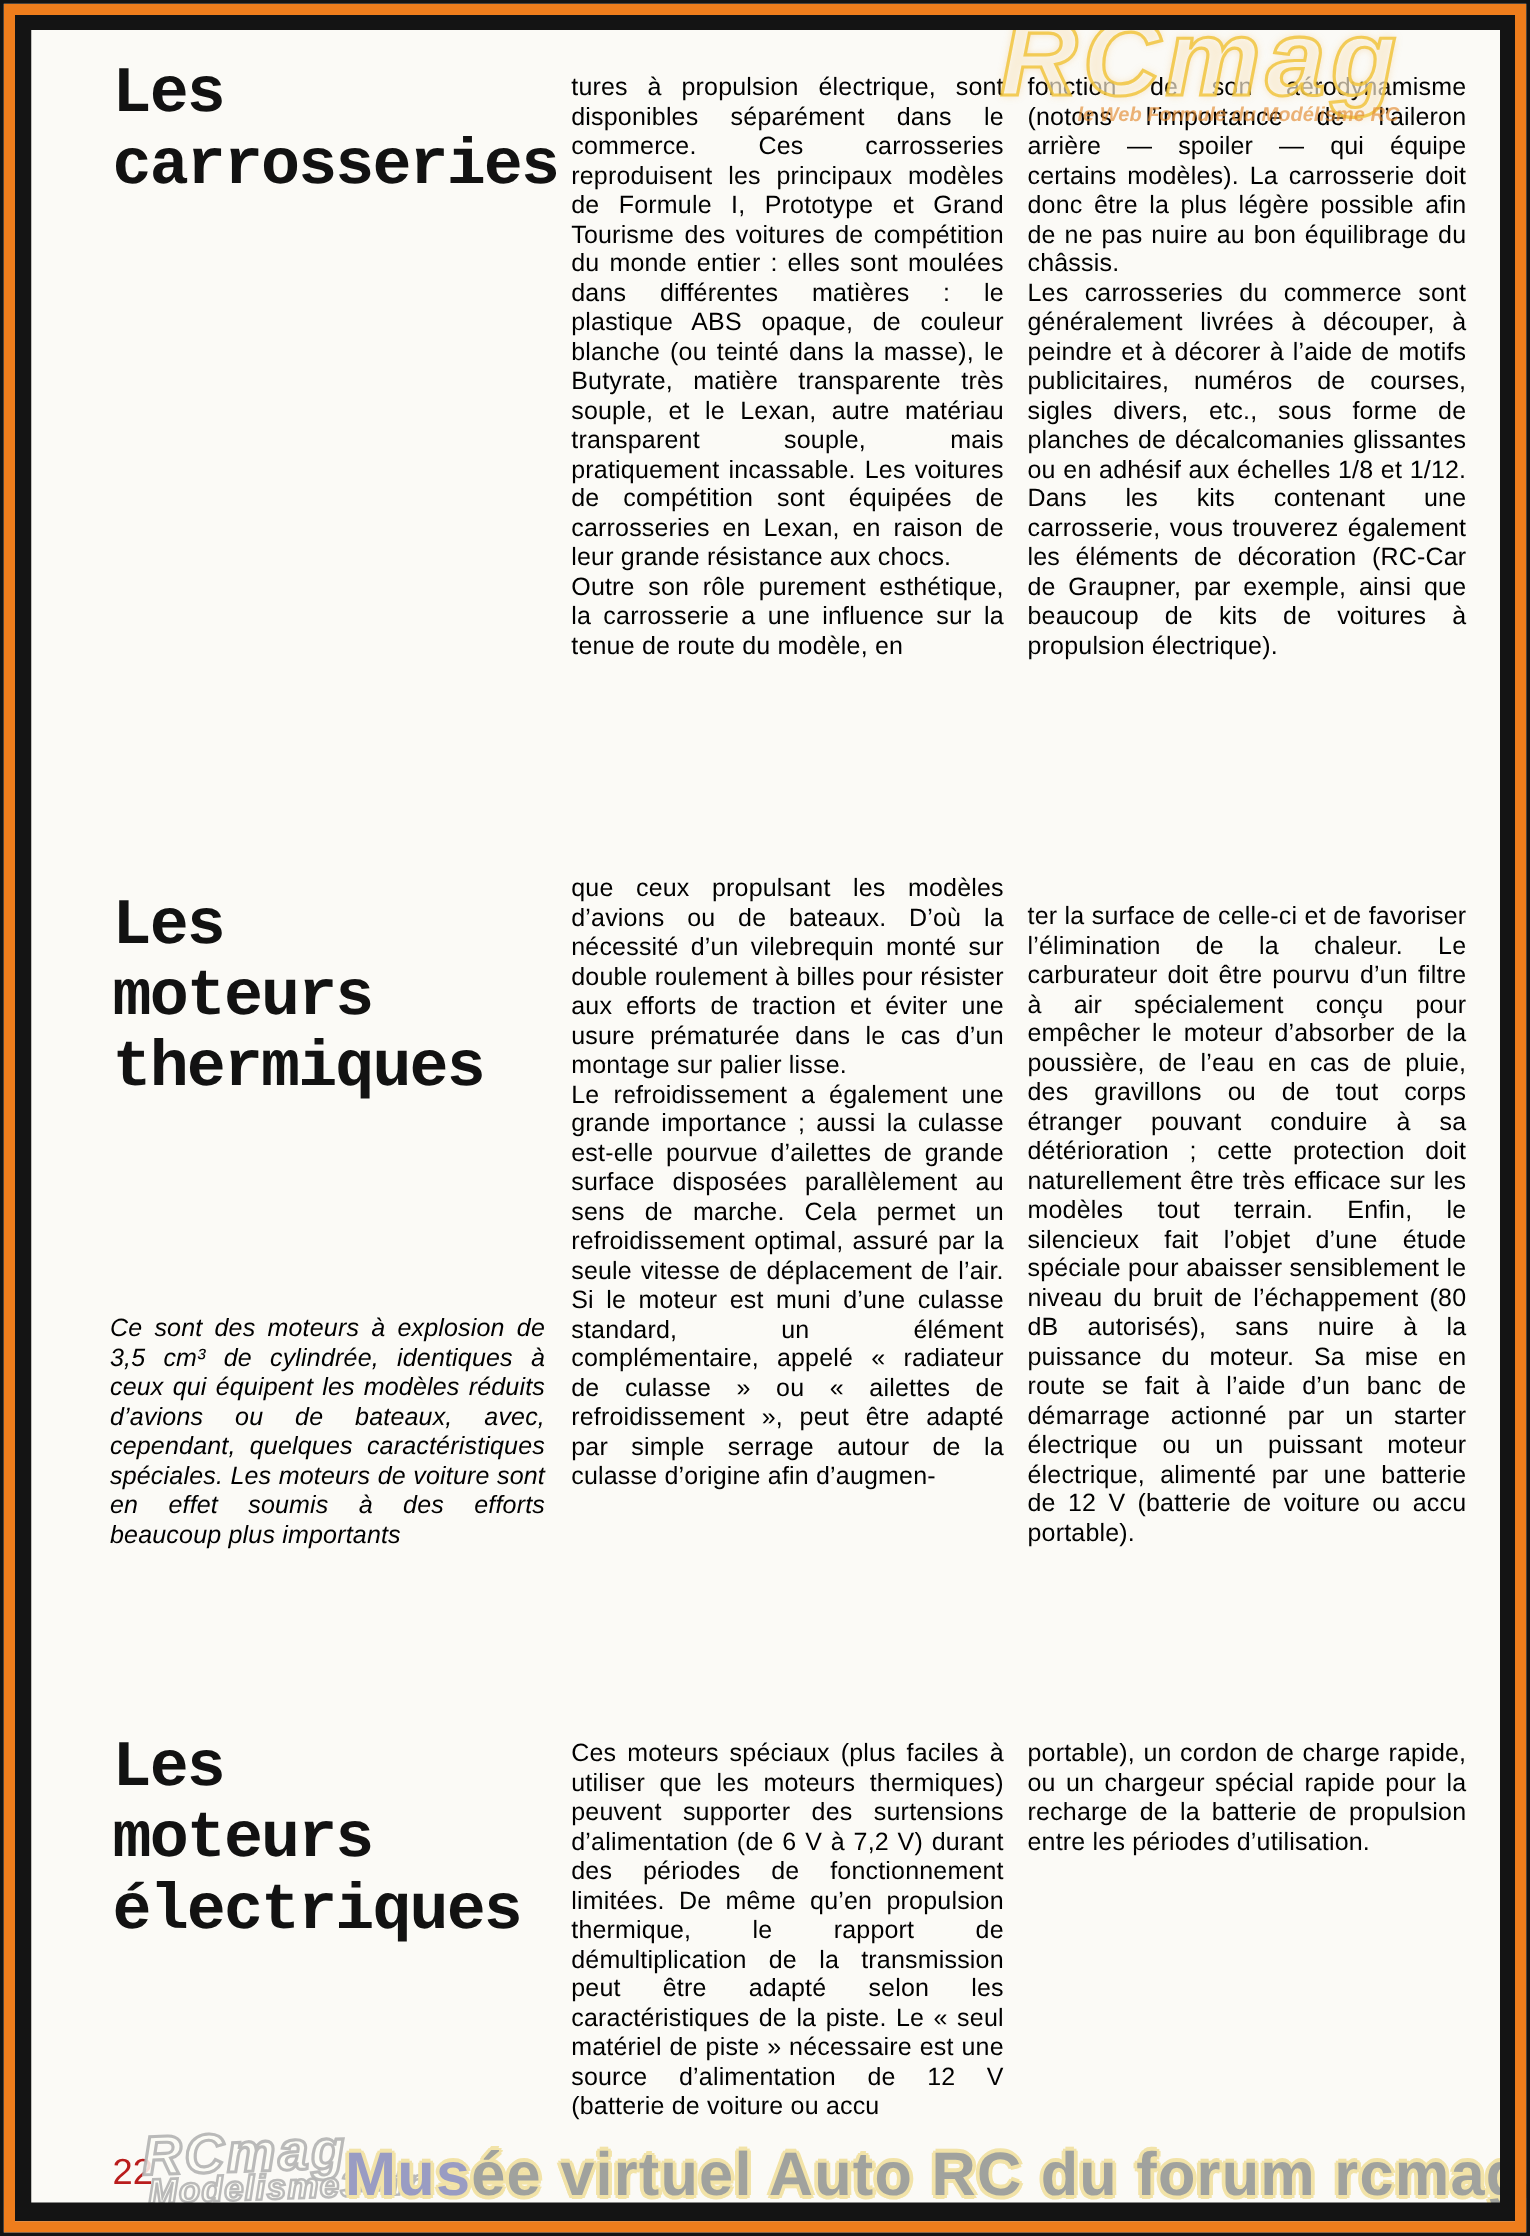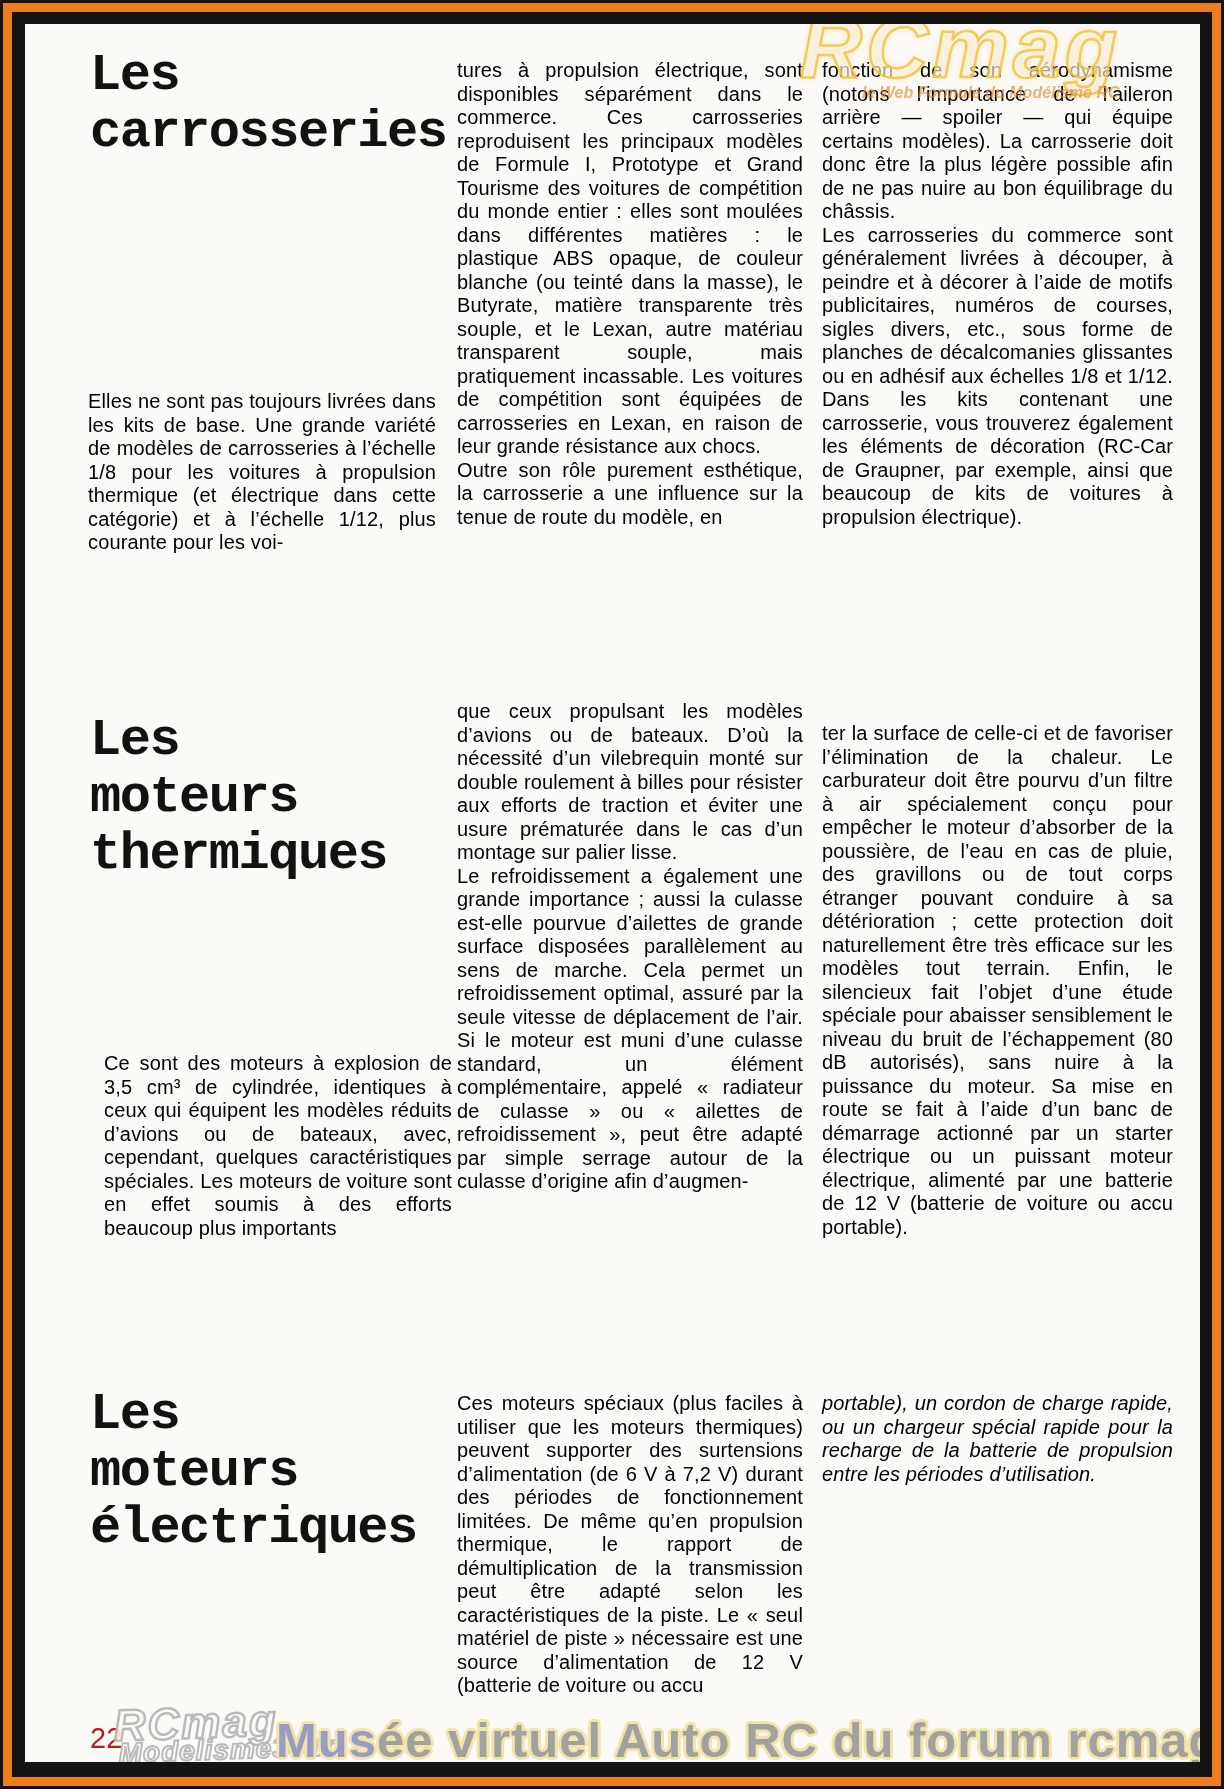--- a/index.html
+++ b/index.html
@@ -88,39 +88,38 @@
   }
   .wm-bottom .mus{color:rgba(138,143,200,0.85);}
 </style>
 </head>
 <body>
 
 <div class="canvas">
 
   <div class="heading" style="left:90px;top:47px;">Les
 carrosseries</div>
-  <div class="body-col" style="left:88px;top:390px;width:348px;">Elles ne sont pas toujours livrées dans les kits de base. Une grande variété de modèles de carrosseries à l’échelle 1/8 pour les voitures à propulsion thermique (et électrique dans cette catégorie) et à l’échelle 1/12, plus courante pour les voi-</div>
   <div class="body-col" style="left:457px;top:59px;width:346px;">tures à propulsion électrique, sont disponibles séparément dans le commerce. Ces carrosseries reproduisent les principaux modèles de Formule I, Prototype et Grand Tourisme des voitures de compétition du monde entier : elles sont moulées dans différentes matières : le plastique ABS opaque, de couleur blanche (ou teinté dans la masse), le Butyrate, matière transparente très souple, et le Lexan, autre matériau transparent souple, mais pratiquement incassable. Les voitures de compétition sont équipées de carrosseries en Lexan, en raison de leur grande résistance aux chocs.
 Outre son rôle purement esthétique, la carrosserie a une influence sur la tenue de route du modèle, en</div>
   <div class="body-col" style="left:822px;top:59px;width:351px;">fonction de son aérodynamisme (notons l’importance de l’aileron arrière — spoiler — qui équipe certains modèles). La carrosserie doit donc être la plus légère possible afin de ne pas nuire au bon équilibrage du châssis.
 Les carrosseries du commerce sont généralement livrées à découper, à peindre et à décorer à l’aide de motifs publicitaires, numéros de courses, sigles divers, etc., sous forme de planches de décalcomanies glissantes ou en adhésif aux échelles 1/8 et 1/12. Dans les kits contenant une carrosserie, vous trouverez également les éléments de décoration (RC-Car de Graupner, par exemple, ainsi que beaucoup de kits de voitures à propulsion électrique).</div>
 
   <div class="heading" style="left:90px;top:712px;">Les
 moteurs
 thermiques</div>
-  <div class="body-col" style="left:104px;top:1052px;width:348px;">Ce sont des moteurs à explosion de 3,5 cm³ de cylindrée, identiques à ceux qui équipent les modèles réduits d’avions ou de bateaux, avec, cependant, quelques caractéristiques spéciales. Les moteurs de voiture sont en effet soumis à des efforts beaucoup plus importants</div>
+  <div class="body-col" style="left:88px;top:1052px;width:348px;font-style:italic;">Ce sont des moteurs à explosion de 3,5 cm³ de cylindrée, identiques à ceux qui équipent les modèles réduits d’avions ou de bateaux, avec, cependant, quelques caractéristiques spéciales. Les moteurs de voiture sont en effet soumis à des efforts beaucoup plus importants</div>
   <div class="body-col" style="left:457px;top:700px;width:346px;">que ceux propulsant les modèles d’avions ou de bateaux. D’où la nécessité d’un vilebrequin monté sur double roulement à billes pour résister aux efforts de traction et éviter une usure prématurée dans le cas d’un montage sur palier lisse.
 Le refroidissement a également une grande importance ; aussi la culasse est-elle pourvue d’ailettes de grande surface disposées parallèlement au sens de marche. Cela permet un refroidissement optimal, assuré par la seule vitesse de déplacement de l’air. Si le moteur est muni d’une culasse standard, un élément complémentaire, appelé « radiateur de culasse » ou « ailettes de refroidissement », peut être adapté par simple serrage autour de la culasse d’origine afin d’augmen-</div>
   <div class="body-col" style="left:822px;top:722px;width:351px;">ter la surface de celle-ci et de favoriser l’élimination de la chaleur. Le carburateur doit être pourvu d’un filtre à air spécialement conçu pour empêcher le moteur d’absorber de la poussière, de l’eau en cas de pluie, des gravillons ou de tout corps étranger pouvant conduire à sa détérioration ; cette protection doit naturellement être très efficace sur les modèles tout terrain. Enfin, le silencieux fait l’objet d’une étude spéciale pour abaisser sensiblement le niveau du bruit de l’échappement (80 dB autorisés), sans nuire à la puissance du moteur. Sa mise en route se fait à l’aide d’un banc de démarrage actionné par un starter électrique ou un puissant moteur électrique, alimenté par une batterie de 12 V (batterie de voiture ou accu portable).</div>
 
   <div class="heading" style="left:90px;top:1386px;">Les
 moteurs
 électriques</div>
   <div class="body-col" style="left:457px;top:1392px;width:346px;">Ces moteurs spéciaux (plus faciles à utiliser que les moteurs thermiques) peuvent supporter des surtensions d’alimentation (de 6 V à 7,2 V) durant des périodes de fonctionnement limitées. De même qu’en propulsion thermique, le rapport de démultiplication de la transmission peut être adapté selon les caractéristiques de la piste. Le « seul matériel de piste » nécessaire est une source d’alimentation de 12 V (batterie de voiture ou accu</div>
-  <div class="body-col" style="left:822px;top:1392px;width:351px;font-style:italic;">portable), un cordon de charge rapide, ou un chargeur spécial rapide pour la recharge de la batterie de propulsion entre les périodes d’utilisation.</div>
+  <div class="body-col" style="left:822px;top:1392px;width:351px;">portable), un cordon de charge rapide, ou un chargeur spécial rapide pour la recharge de la batterie de propulsion entre les périodes d’utilisation.</div>
 
   <div class="wm wm-top-logo">RCmag</div>
   <div class="wm wm-top-tagline">le Web Formule du Modélisme RC</div>
 
   <div class="wm wm-bl">
     <span class="bl-1">RCmag</span>
     <span class="bl-2">Modelisme34.fr</span>
   </div>
 
   <div class="wm wm-bottom">

